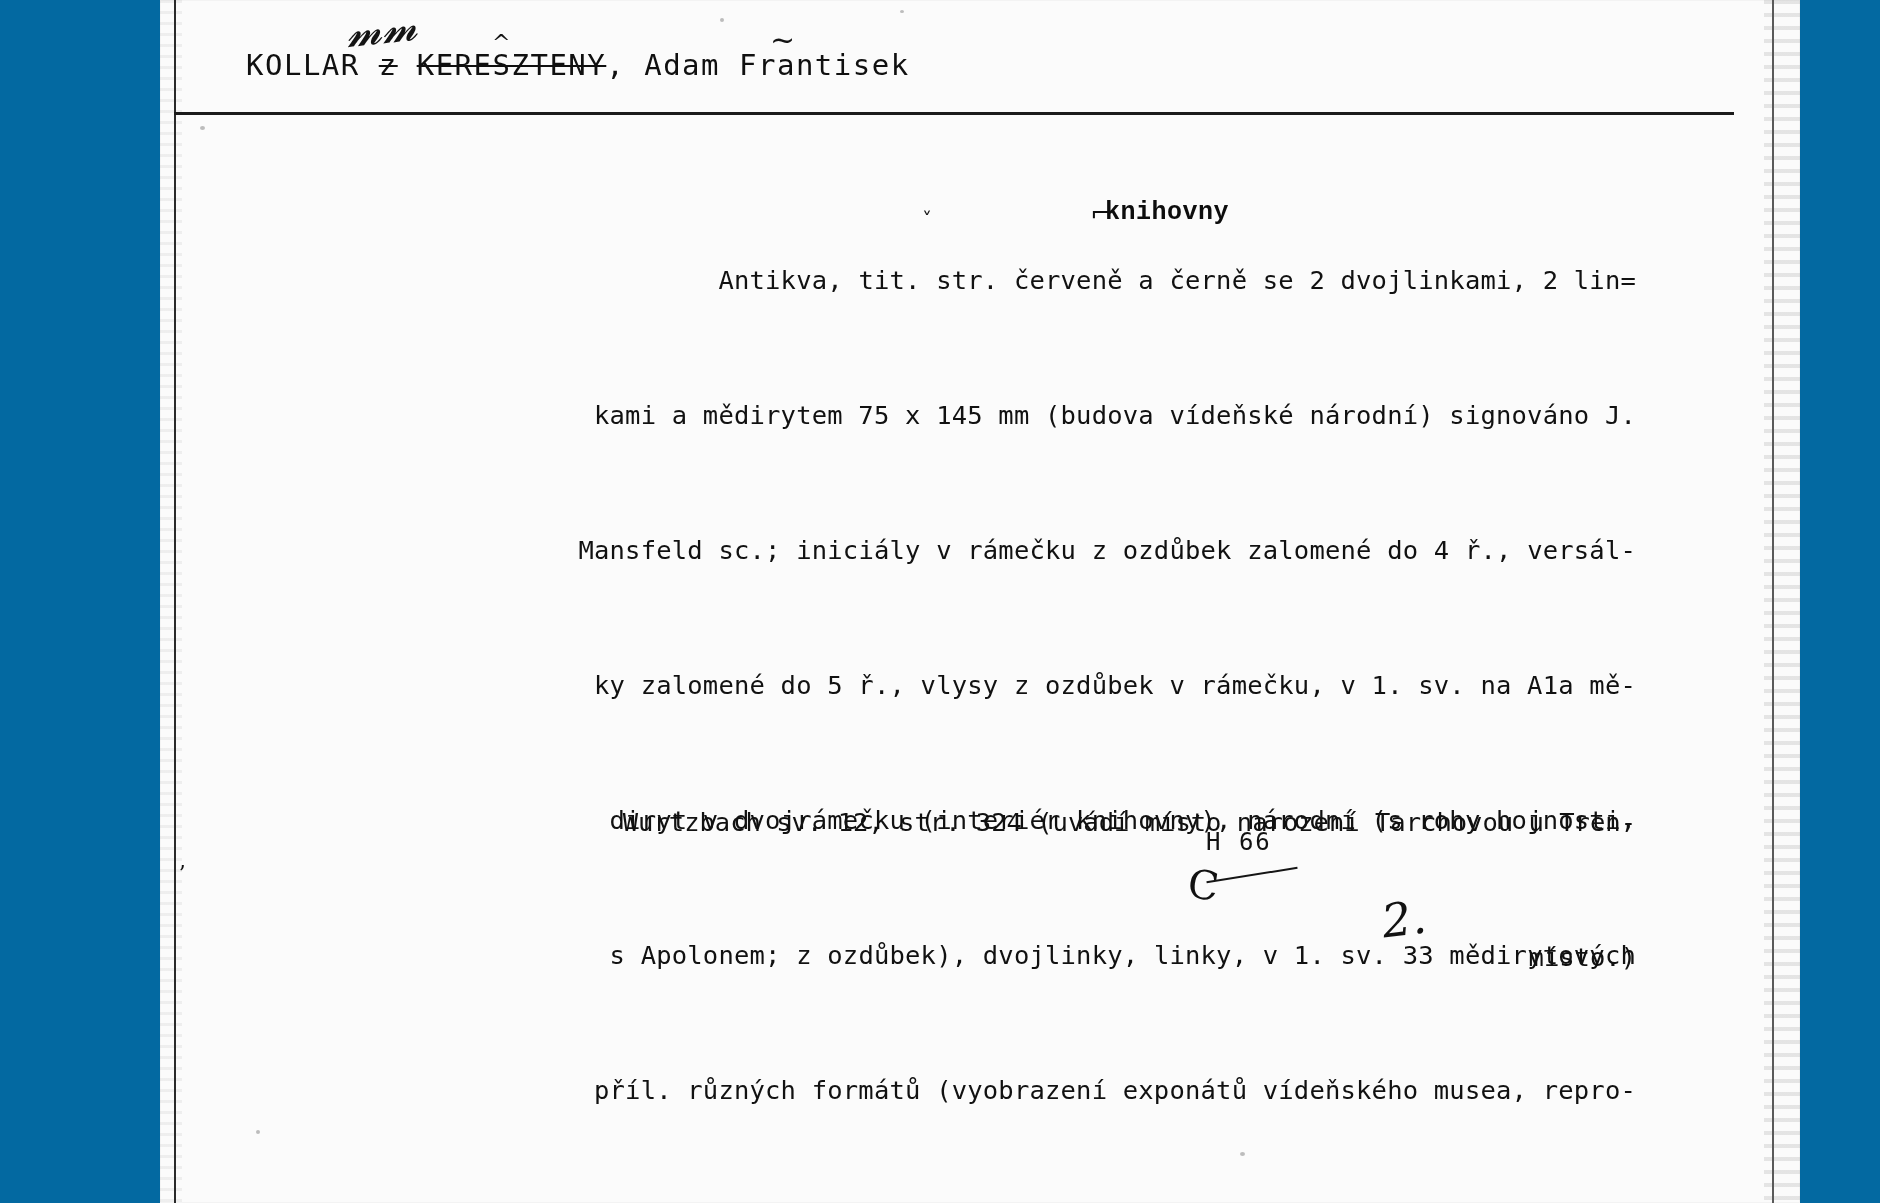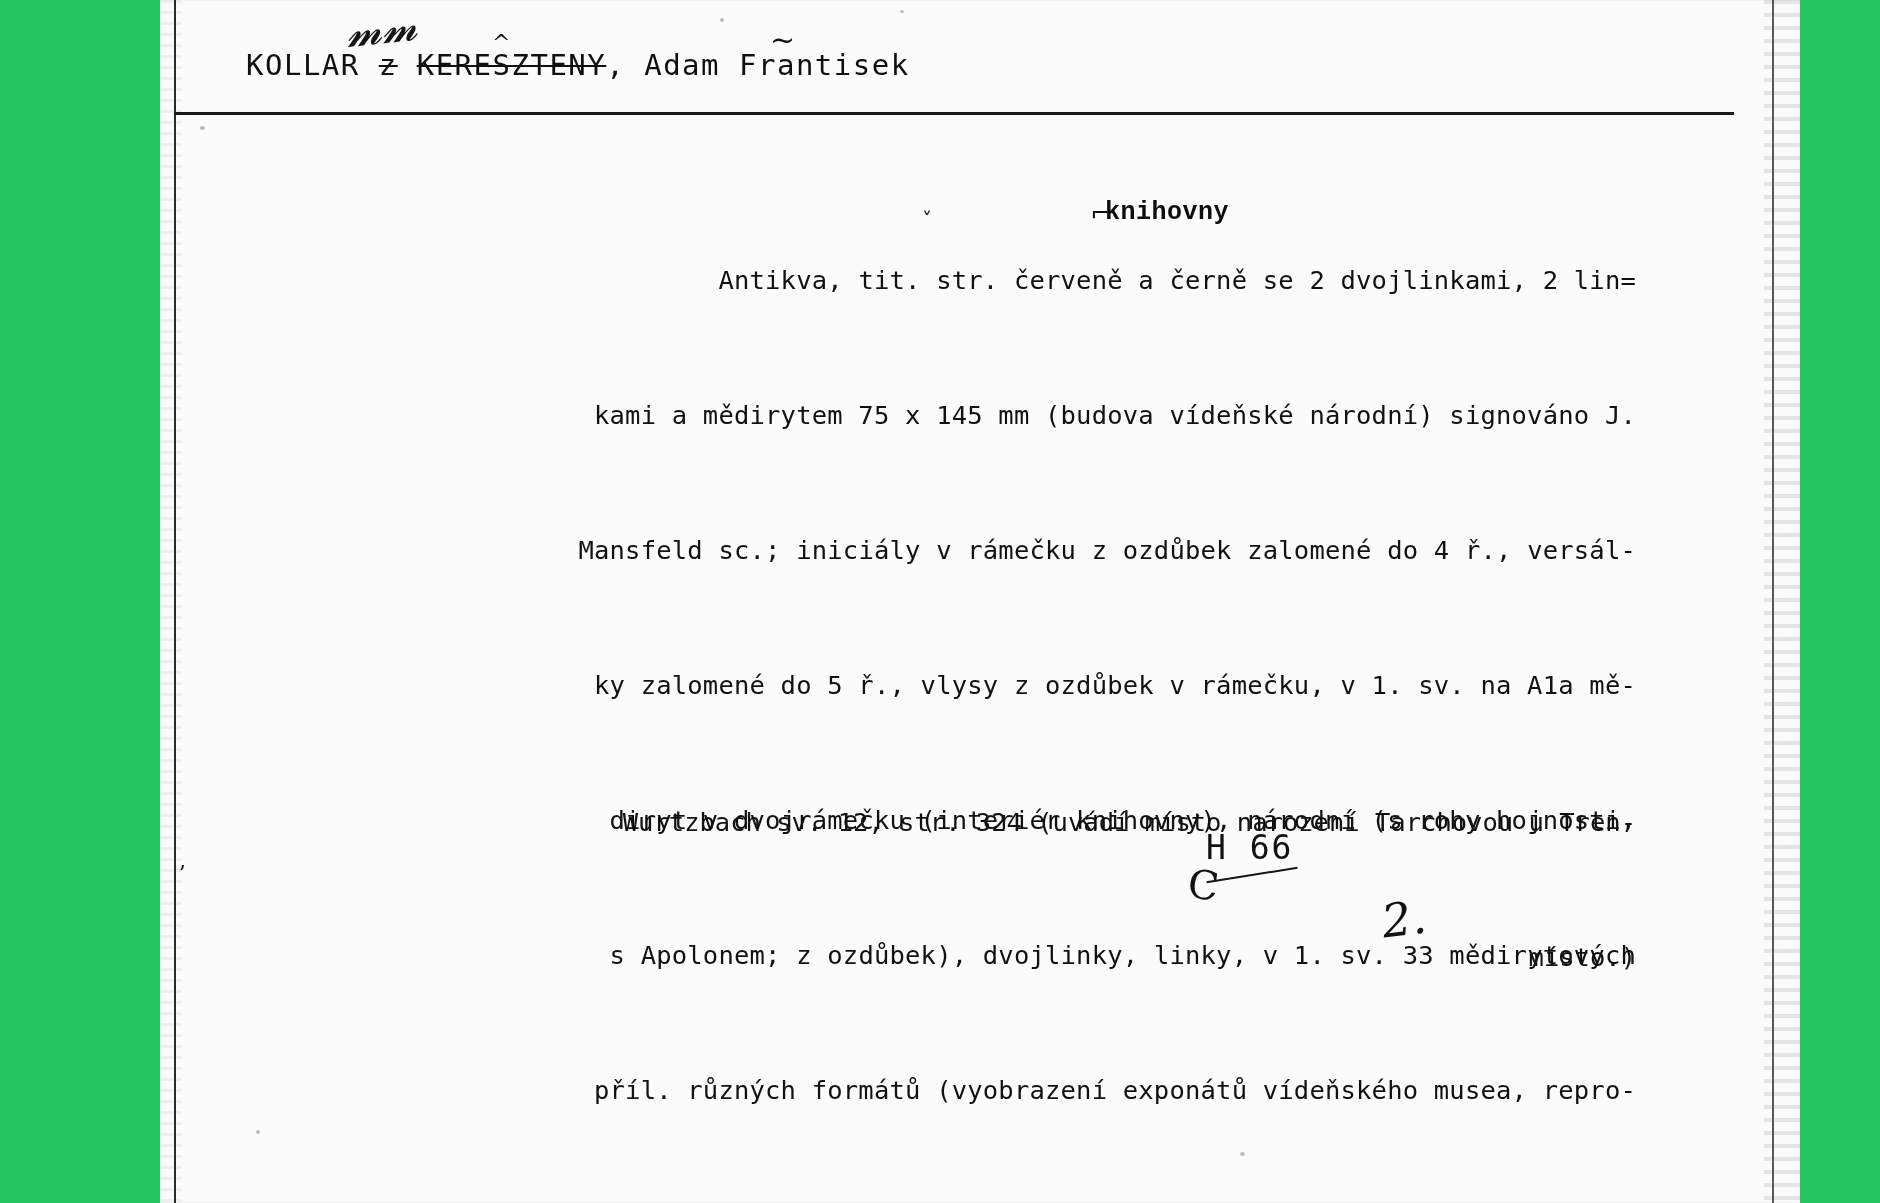--- a/index.html
+++ b/index.html
@@ -7,21 +7,21 @@
     padding: 0;
     background: #000000;
     width: 1880px;
     height: 1203px;
     overflow: hidden;
   }
   #page {
     position: relative;
     width: 1880px;
     height: 1203px;
-    background: #22c55e;
+    background: #0369a1;
   }
   
   .card {
     position: absolute;
     left: 160px;
     top: 0px;
     width: 1640px;
     height: 1203px;
     background: #fbfbfb;
     box-shadow: inset 0 0 0 1px #f3f3f3;
@@ -213,21 +213,21 @@
     font-size: 25.5px;
     line-height: 45px;
     color: #111111;
     white-space: pre;
   }
   .shelfmark {
     position: absolute;
     left: 1046px;
     top: 828px;
     font-family: "DejaVu Sans Mono", monospace;
-    font-size: 33px;
+    font-size: 24px;
     letter-spacing: 2px;
     color: #111111;
     text-align: center;
   }
   
   .speckle {
     position: absolute;
     background: rgba(0,0,0,0.25);
     border-radius: 50%;
   }

